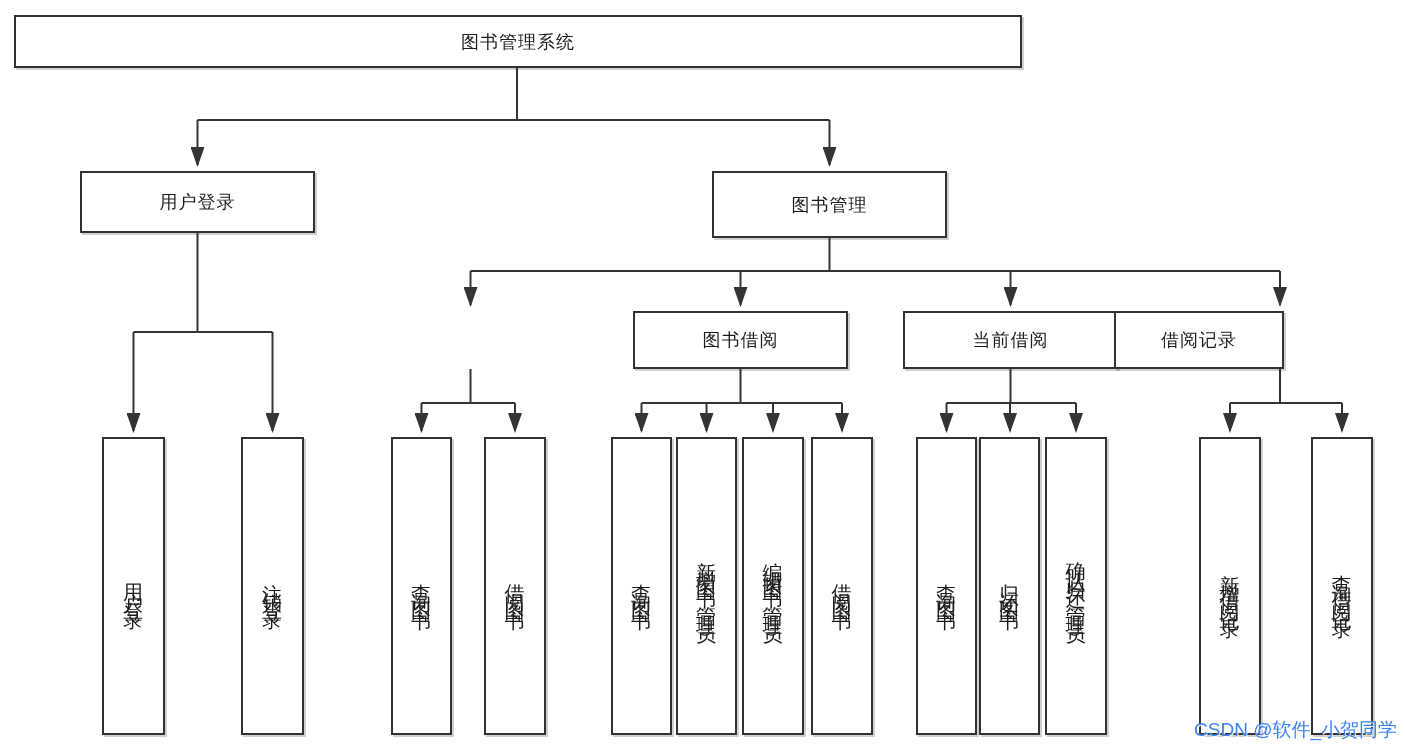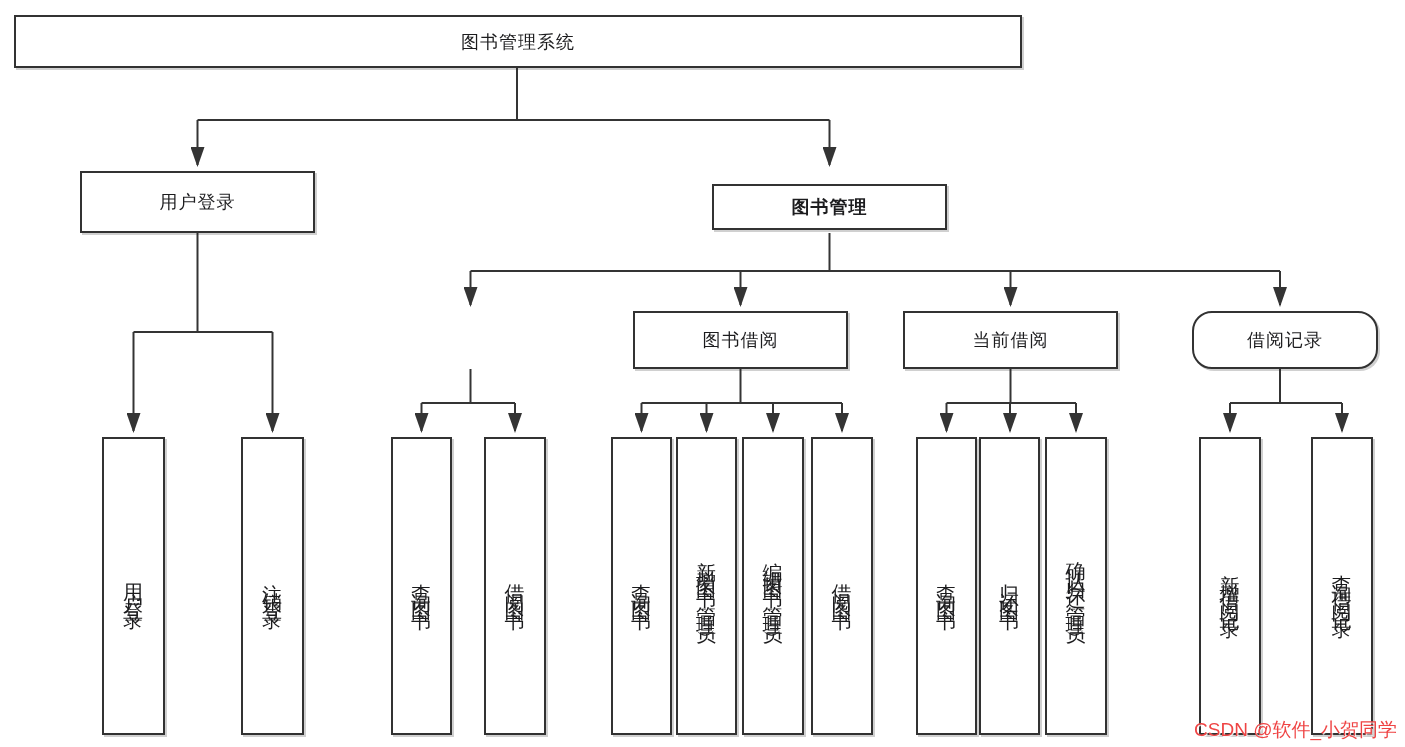--- a/index.html
+++ b/index.html
@@ -40,21 +40,21 @@
     font-size: 20px;
     letter-spacing: 9px;
     line-height: 1;
     color: #1c1c1e;
   }
   .watermark {
     position: absolute;
     right: 8px;
     bottom: 4px;
     font-size: 19px;
-    color: #ef4444;
+    color: #3b82f6;
     text-shadow: 1px 1px 1px #ffffff;
     z-index: 3;
     white-space: nowrap;
   }
 </style>
 </head>
 <body>
 
 <div id="canvas">
 
@@ -113,31 +113,31 @@
     </g>
   </svg>
 
   <div class="box" style="left:14px; top:15px; width:1008px; height:53px;">
     <span class="hlabel">图书管理系统</span>
   </div>
 
   <div class="box" style="left:80px; top:171px; width:235px; height:62px;">
     <span class="hlabel">用户登录</span>
   </div>
-  <div class="box" style="left:712px; top:184px; width:235px; height:46px;font-weight:bold;">
+  <div class="box" style="left:712px; top:171px; width:235px; height:67px;">
     <span class="hlabel">图书管理</span>
   </div>
 
   <div class="box" style="left:903px; top:311px; width:215px; height:58px;">
     <span class="hlabel">当前借阅</span>
   </div>
   <div class="box" style="left:633px; top:311px; width:215px; height:58px;">
     <span class="hlabel">图书借阅</span>
   </div>
-  <div class="box" style="left:1192px; top:311px; width:186px; height:58px;border-radius:20px;">
+  <div class="box" style="left:1114px; top:311px; width:170px; height:58px;">
     <span class="hlabel">借阅记录</span>
   </div>
 
   <div class="box" style="left:102px; top:437px; width:63px; height:298px;">
     <span class="vlabel">用户登录</span>
   </div>
   <div class="box" style="left:241px; top:437px; width:63px; height:298px;">
     <span class="vlabel">注销登录</span>
   </div>
 

